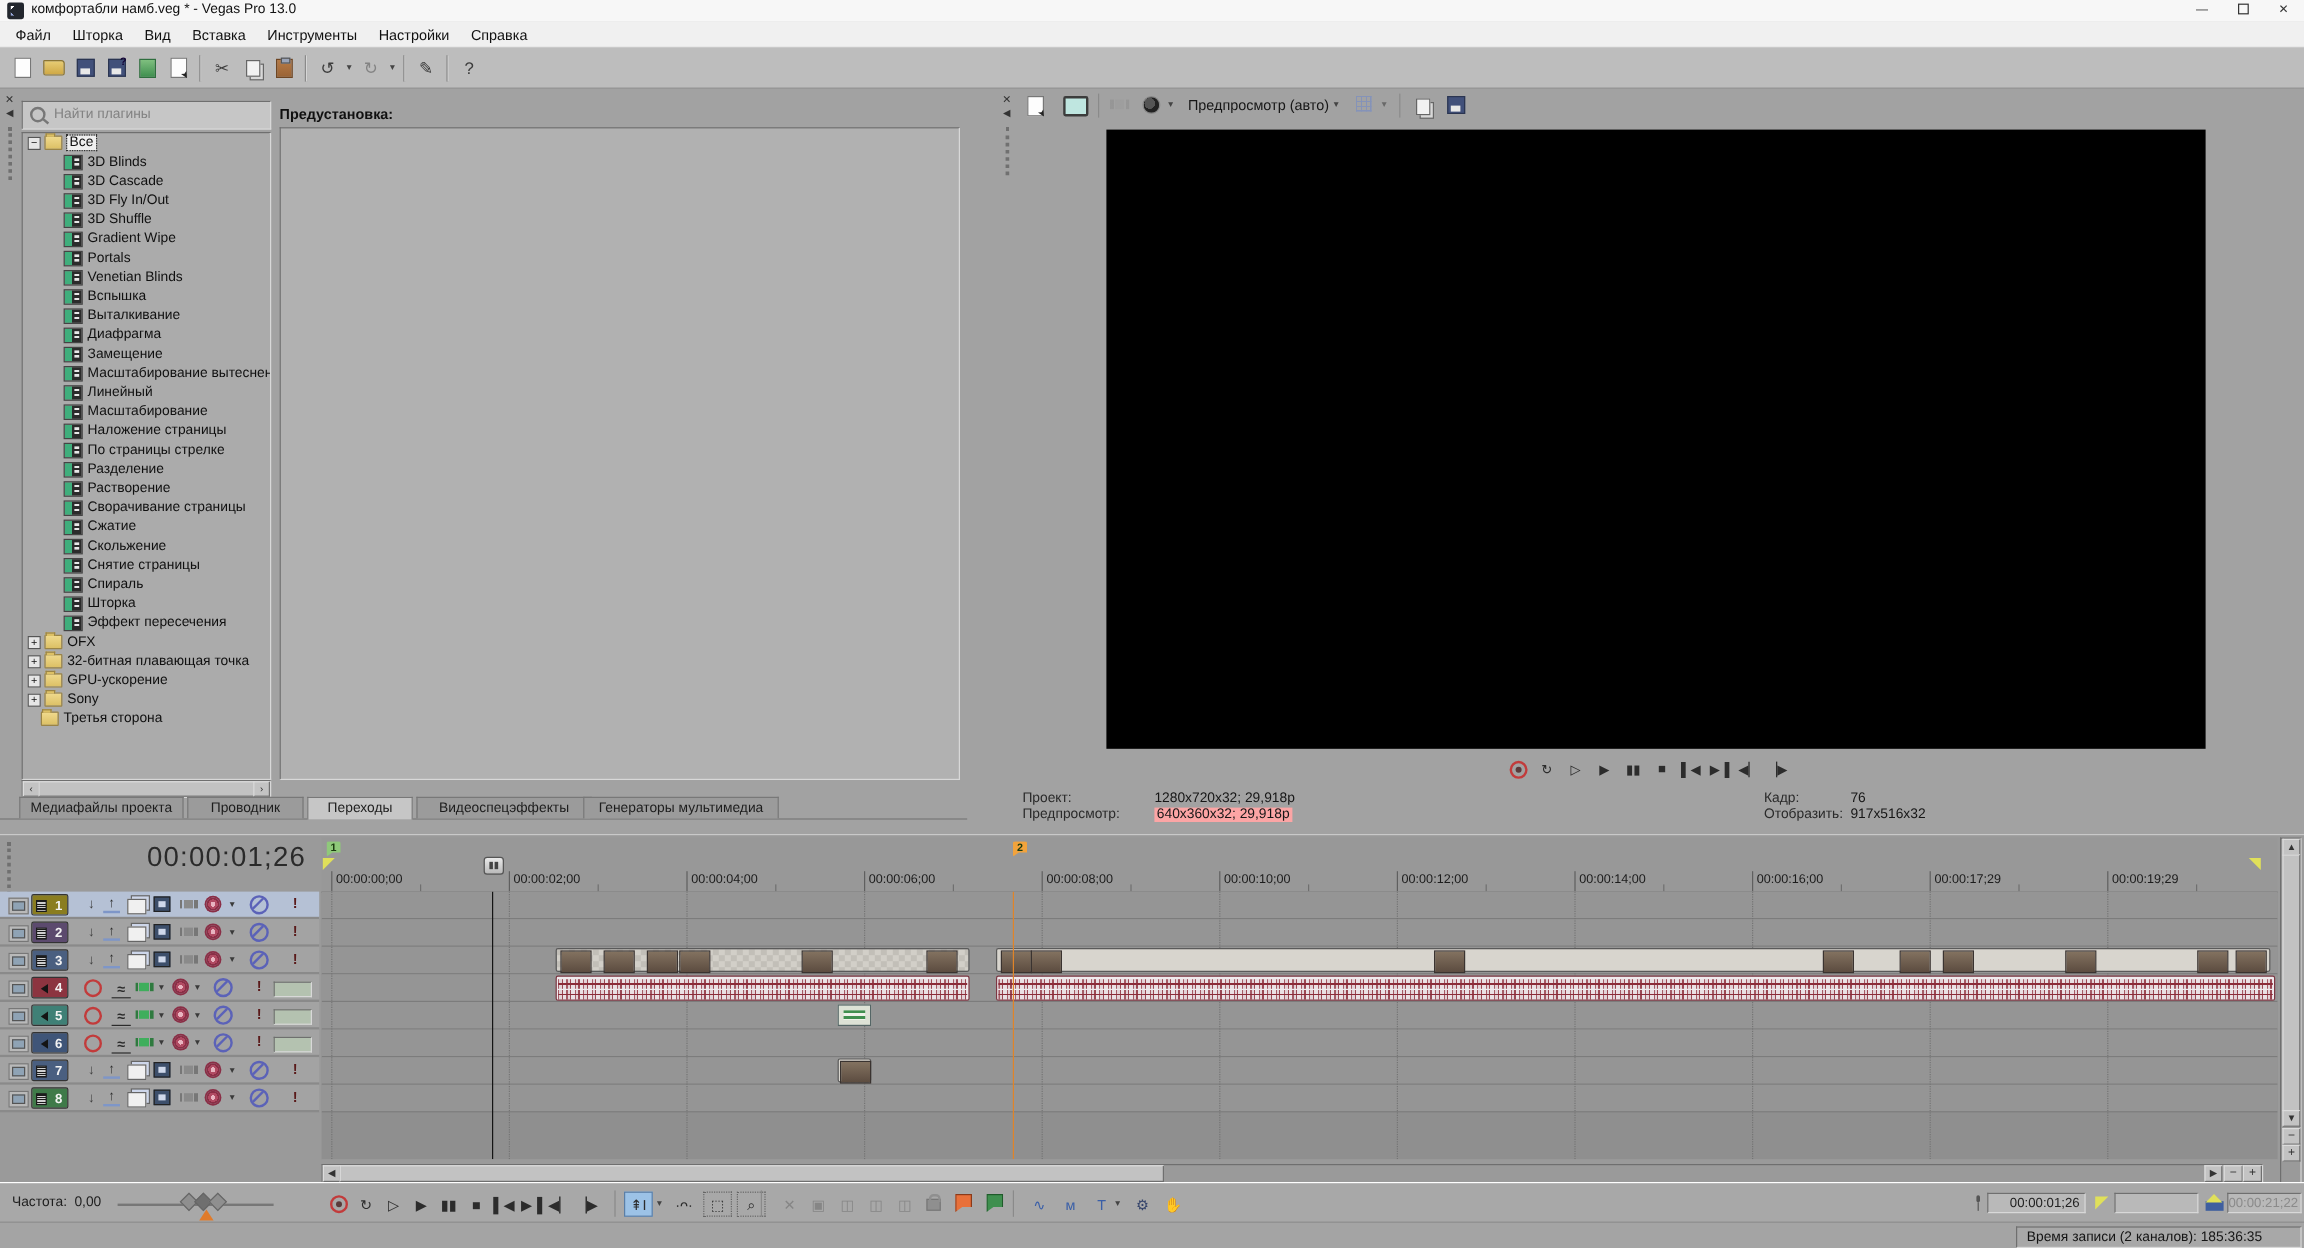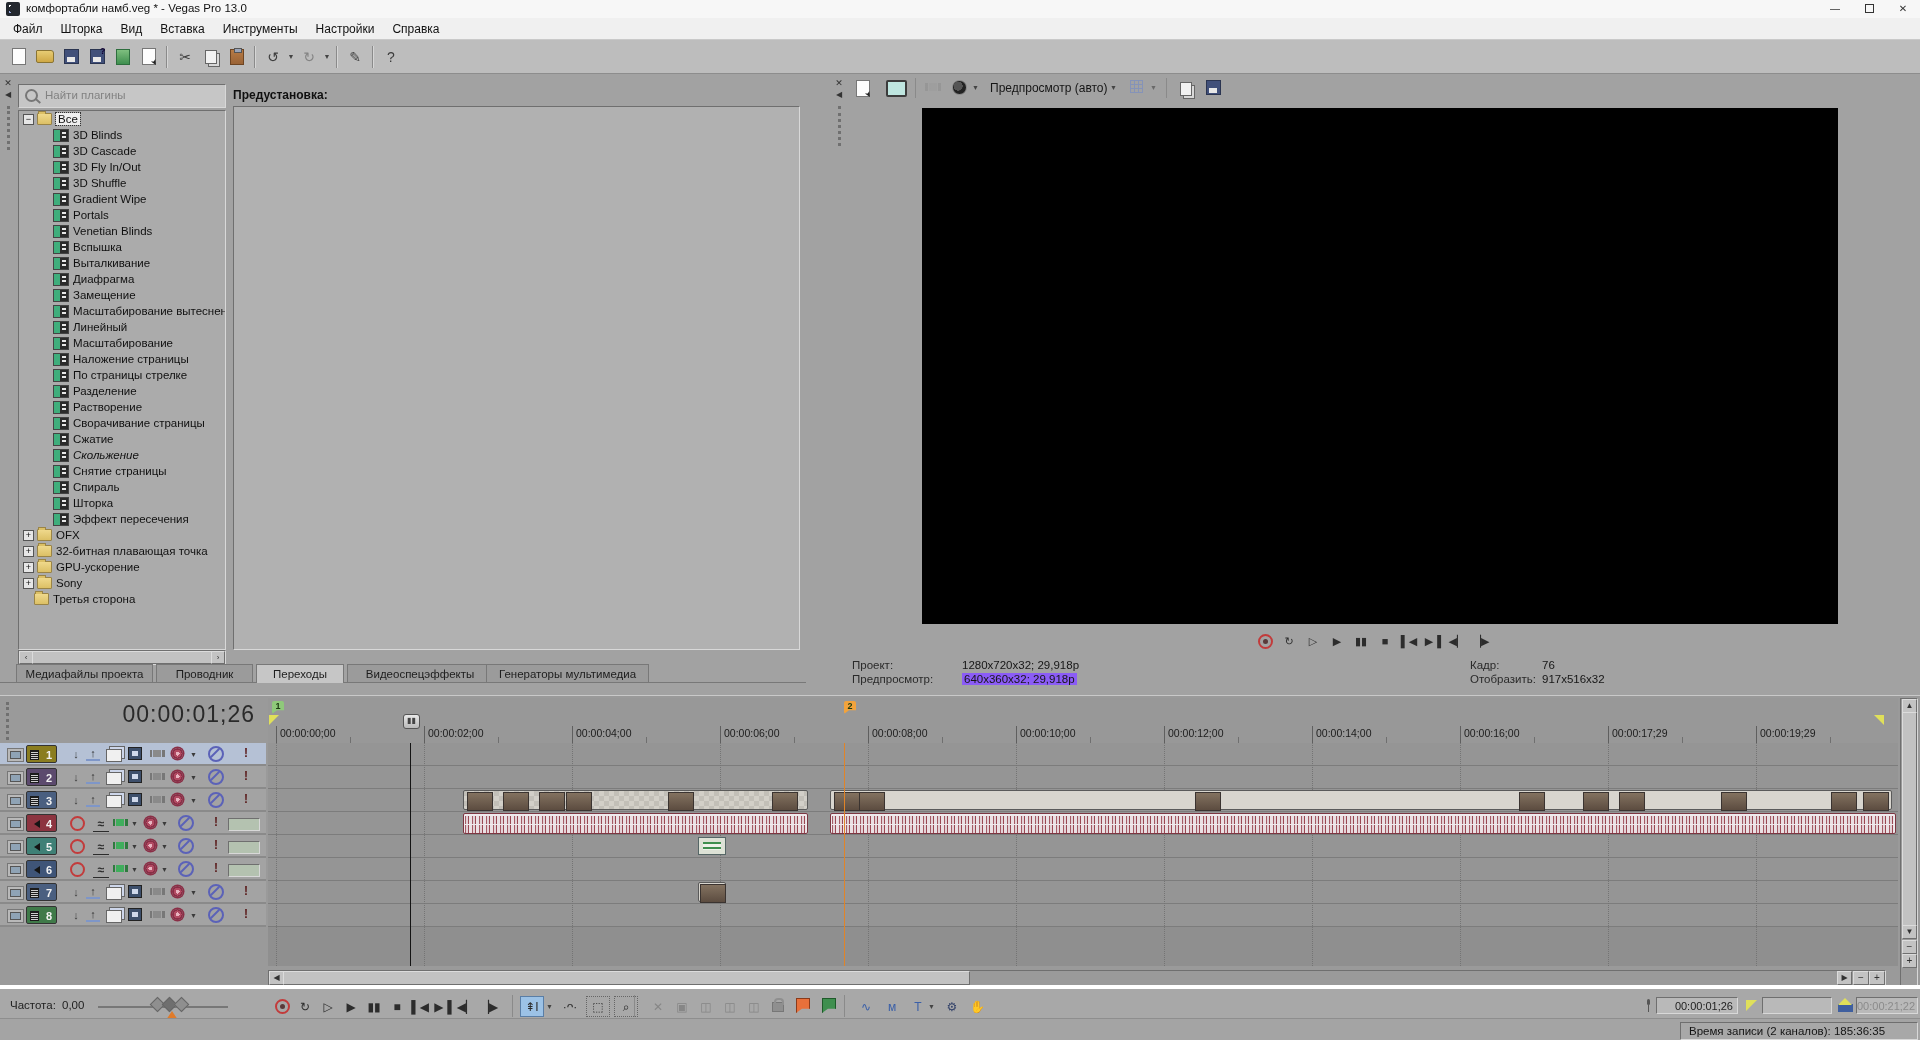--- a/index.html
+++ b/index.html
@@ -74,21 +74,21 @@
   .ic-circle{width:13px;height:13px;border-radius:50%;background:radial-gradient(circle at 40% 40%,#555 40%,#222 41%);border:1px solid #888}
   .ic-grid{width:13px;height:13px;opacity:.75;background:
       repeating-linear-gradient(90deg,#7c8fc0 0 1px,transparent 1px 4px),
       repeating-linear-gradient(0deg,#7c8fc0 0 1px,transparent 1px 4px)}
   .dd{font-size:7px;color:#444}
   #pv-screen{background:#000}
   .tr-btn{position:absolute;display:flex;align-items:center;justify-content:center;color:#2c2c2c;font-size:11px}
   .tr-rec{width:11px;height:11px;border:2px solid #c23b3b;border-radius:50%;display:flex;align-items:center;justify-content:center}
   .info-lbl{position:absolute;font-size:11.5px;color:#2a2a2a}
   .info-val{position:absolute;font-size:11.5px;color:#161616}
-  .hl-yellow{background:#8b5cf6;padding:0 2px}
+  .hl-yellow{background:#fca5a5;padding:0 2px}
   
   #tl{left:0;top:695px;width:1920px;height:290px;background:#9a9a9a;border-top:1px solid #c9c9c9}
   #tl-timecode{position:absolute;left:30px;top:5px;width:225px;text-align:right;font-size:23px;color:#2a2a2a;font-family:"Liberation Sans",sans-serif;letter-spacing:1px}
   #ruler{position:absolute;left:268px;top:2px;width:1630px;height:45px;border-bottom:1px solid #6a6a6a;background:#989898;overflow:hidden}
   .rlabel{position:absolute;top:29px;font-size:10.5px;color:#1c1c1c;white-space:nowrap}
   .rtick{position:absolute;top:28px;width:1px;height:17px;background:#5f5f5f}
   .rtick-minor{position:absolute;top:39px;width:1px;height:6px;background:#6f6f6f}
   #events{position:absolute;left:268px;top:47px;width:1630px;height:223px;background:#8f8f8f;overflow:hidden}
   #events .rowband{position:absolute;left:0;width:100%;background:#959595;border-bottom:1px solid #7c7c7c}
   .gridline{position:absolute;top:0;width:1px;height:223px;border-left:1px dotted #747474}
@@ -131,21 +131,21 @@
   .hic-mute:after{content:"";position:absolute;left:-1px;top:4px;width:12px;height:2px;background:#5b62b8;transform:rotate(-45deg)}
   .hic-solo{color:#5a1a1a;font-weight:bold;font-size:12px}
   .hic-rec{width:11px;height:11px;border:2px solid #c23b3b;border-radius:50%;display:flex;align-items:center;justify-content:center}
   .hic-phase{font-size:12px;font-weight:bold;color:#2c2c2c;border-bottom:1px solid #2c2c2c;line-height:9px}
   .meter{position:absolute;top:6px;width:28px;height:11px;background:#b4c2b0}
   .ddm{position:absolute;top:8px;font-size:7px;color:#3a3a3a}
   
   .scroll{background:#9a9a9a}
   .thumbbar{background:#c2c2c2}
   
-  #bottombar{left:0;top:985px;width:1920px;height:33px;background:#a8a8a8;border-top:4px solid #ffffff}
+  #bottombar{left:0;top:985px;width:1920px;height:33px;background:#a8a8a8;border-top:1px solid #ffffff}
   #rate-label,#rate-value{position:absolute;top:10px;font-size:11.5px;color:#1e1e1e}
   #scrub-line{position:absolute;left:98px;top:17px;width:130px;height:2px;background:#777}
   .diamond{position:absolute;top:10px;width:9px;height:9px;background:#8f8f8f;border:1px solid #666;transform:rotate(45deg)}
   #scrub-tri{position:absolute;width:0;height:0;border:6px solid transparent;border-bottom:9px solid #e07b2a;top:16px}
   .bb-btn{position:absolute;top:8px;width:23px;height:19px;display:flex;align-items:center;justify-content:center;color:#2c2c2c;font-size:12px}
   .tool-btn{position:absolute;top:7px;width:24px;height:21px;display:flex;align-items:center;justify-content:center;font-size:12px;color:#2c2c2c;box-sizing:border-box}
   .tool-btn.active{background:#9cc2e6;border:1px solid #5a7ea6}
   .tool-btn.dotted{border:1px dotted #666}
   .gr{color:#868686}
   .flagbtn{position:absolute;top:9px;width:12px;height:13px;clip-path:polygon(0 0,100% 0,100% 72%,42% 72%,0 100%)}
@@ -317,21 +317,21 @@
         <div class="tlabel">Растворение</div>
       </div>
       <div class="trow" style="padding-left: 34px;">
         <div class="tplug"></div>
         <div class="tlabel">Сворачивание страницы</div>
       </div>
       <div class="trow" style="padding-left: 34px;">
         <div class="tplug"></div>
         <div class="tlabel">Сжатие</div>
       </div>
-      <div class="trow" style="padding-left: 34px; font-style: italic;">
+      <div class="trow" style="padding-left: 34px;">
         <div class="tplug"></div>
         <div class="tlabel">Скольжение</div>
       </div>
       <div class="trow" style="padding-left: 34px;">
         <div class="tplug"></div>
         <div class="tlabel">Снятие страницы</div>
       </div>
       <div class="trow" style="padding-left: 34px;">
         <div class="tplug"></div>
         <div class="tlabel">Спираль</div>

